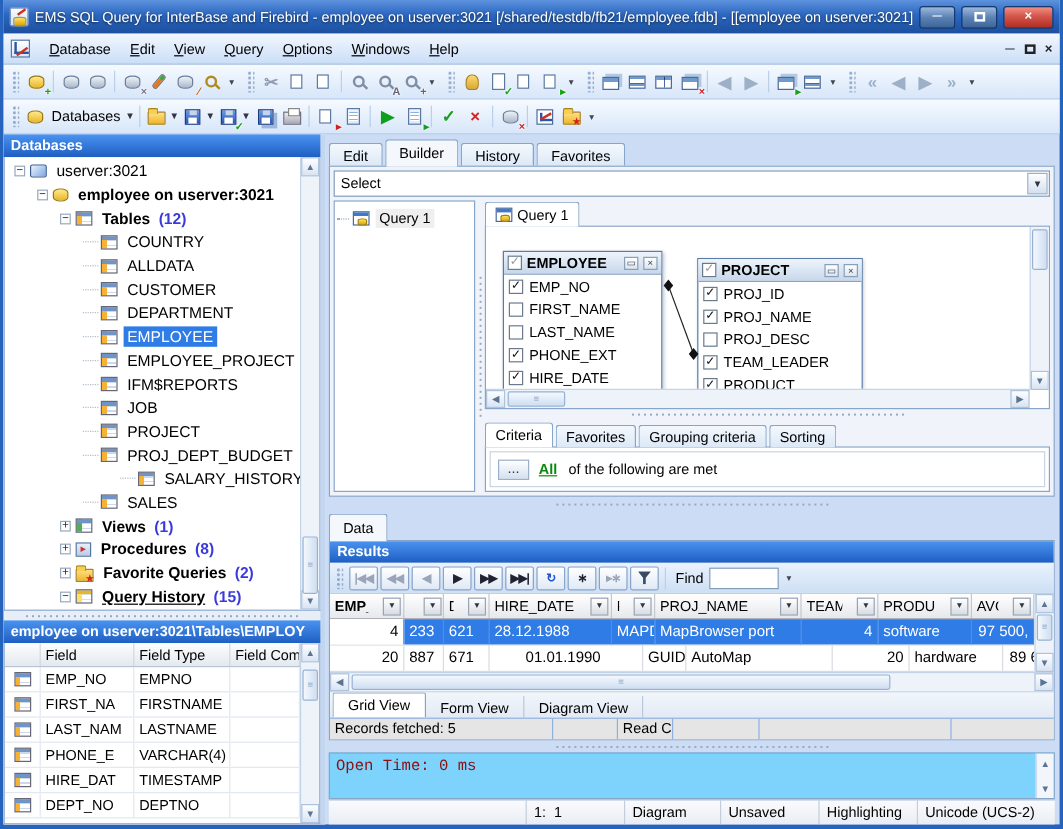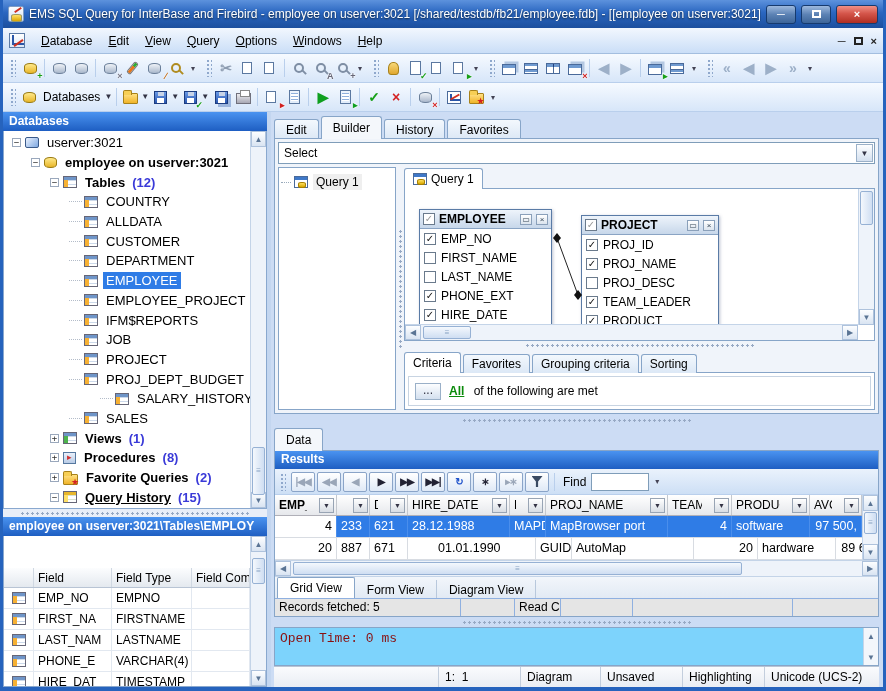--- a/index.html
+++ b/index.html
@@ -100,21 +100,21 @@
 .hthumb{position:absolute;top:1px;bottom:1px;background:linear-gradient(#f4f8fd,#cfdef2);border:1px solid #96b1d4;border-radius:2px;display:flex;align-items:center;justify-content:center;color:#8aa4c4;font-size:8px;}
 
 .split-h{flex:none;display:flex;align-items:center;justify-content:center;}
 .dots-h{width:230px;height:5px;background-image:radial-gradient(circle,#97a9c4 1px,transparent 1.3px);background-size:5px 5px;}
 .split-v{width:8px;flex:none;display:flex;align-items:center;justify-content:center;}
 .dots-v{width:5px;height:120px;background-image:radial-gradient(circle,#97a9c4 1px,transparent 1.3px);background-size:5px 5px;}
 
 .field-grid{height:151px;flex:none;display:flex;flex-direction:column;background:#fff;border:1px solid #89a8cf;border-top:none;overflow:hidden;}
 .fg-body{flex:1;display:flex;min-height:0;}
 .fg-cols{flex:1;overflow:hidden;}
-.fg-hdr{display:flex;height:20px;background:linear-gradient(#fcfdfe,#e4e9ef);border-bottom:1px solid #b8c4d4;font-size:12px;margin-top:32px;}
+.fg-hdr{display:flex;height:20px;background:linear-gradient(#fcfdfe,#e4e9ef);border-bottom:1px solid #b8c4d4;font-size:12px;}
 .fg-hdr>div{padding:3px 4px;border-right:1px solid #d0d8e2;overflow:hidden;white-space:nowrap;}
 .fg-row{display:flex;height:21px;border-bottom:1px solid #e2e8f0;font-size:12px;align-items:center;}
 .fg-row>div{padding:0 4px;border-right:1px solid #e2e8f0;overflow:hidden;white-space:nowrap;height:100%;display:flex;align-items:center;}
 .fc0{width:30px;flex:none;justify-content:center;}
 .fc1{width:78px;flex:none;}
 .fc2{width:80px;flex:none;}
 .fc3{flex:1;}
 
 .right-panel{flex:1;display:flex;flex-direction:column;min-width:0;padding:2px 4px 0 3px;}
 .tabs{display:flex;align-items:flex-end;flex:none;}

